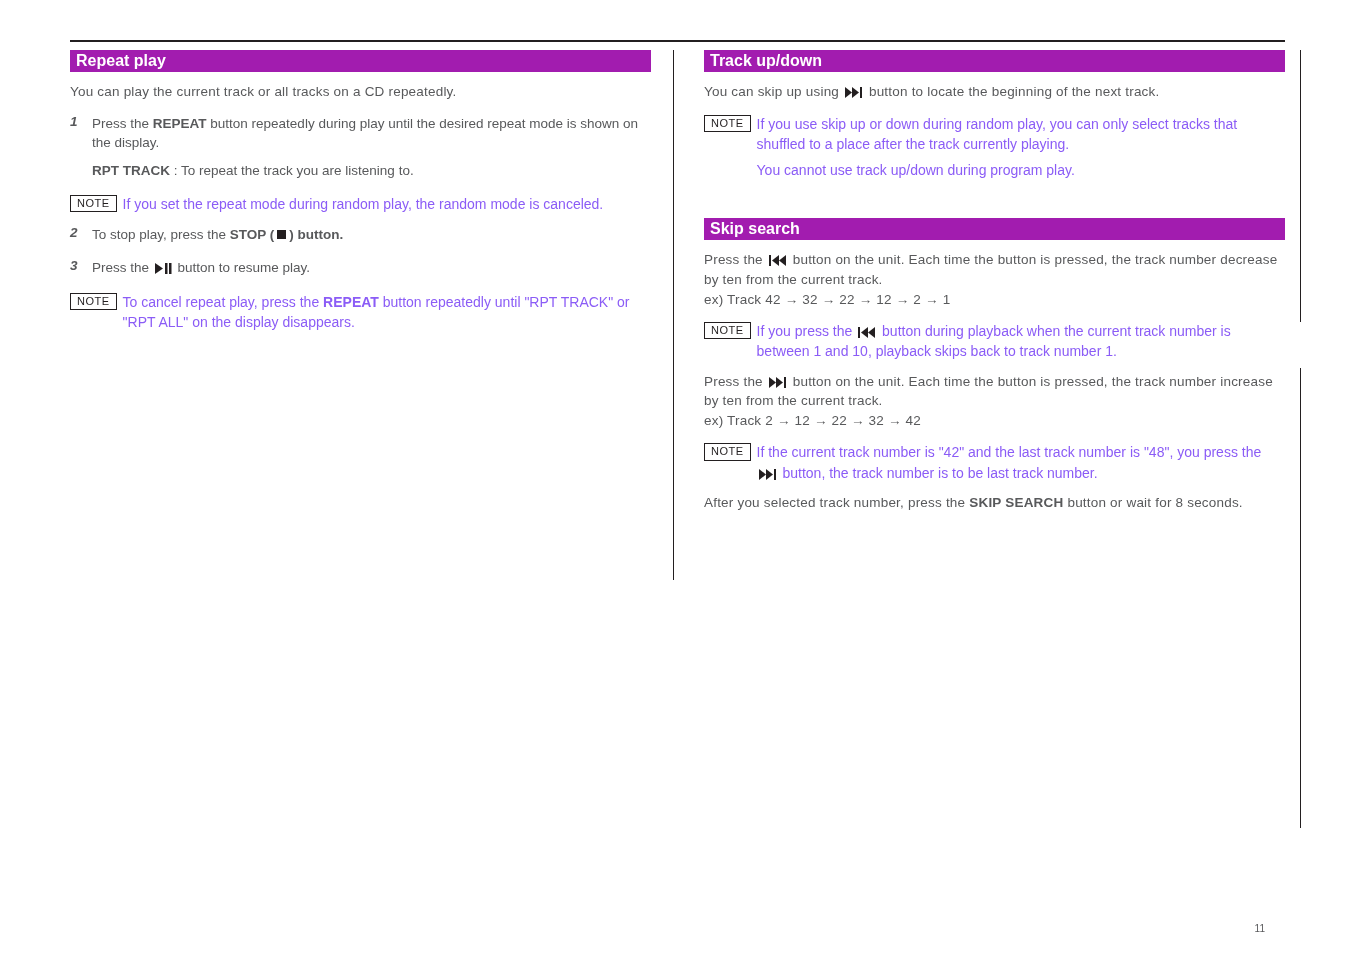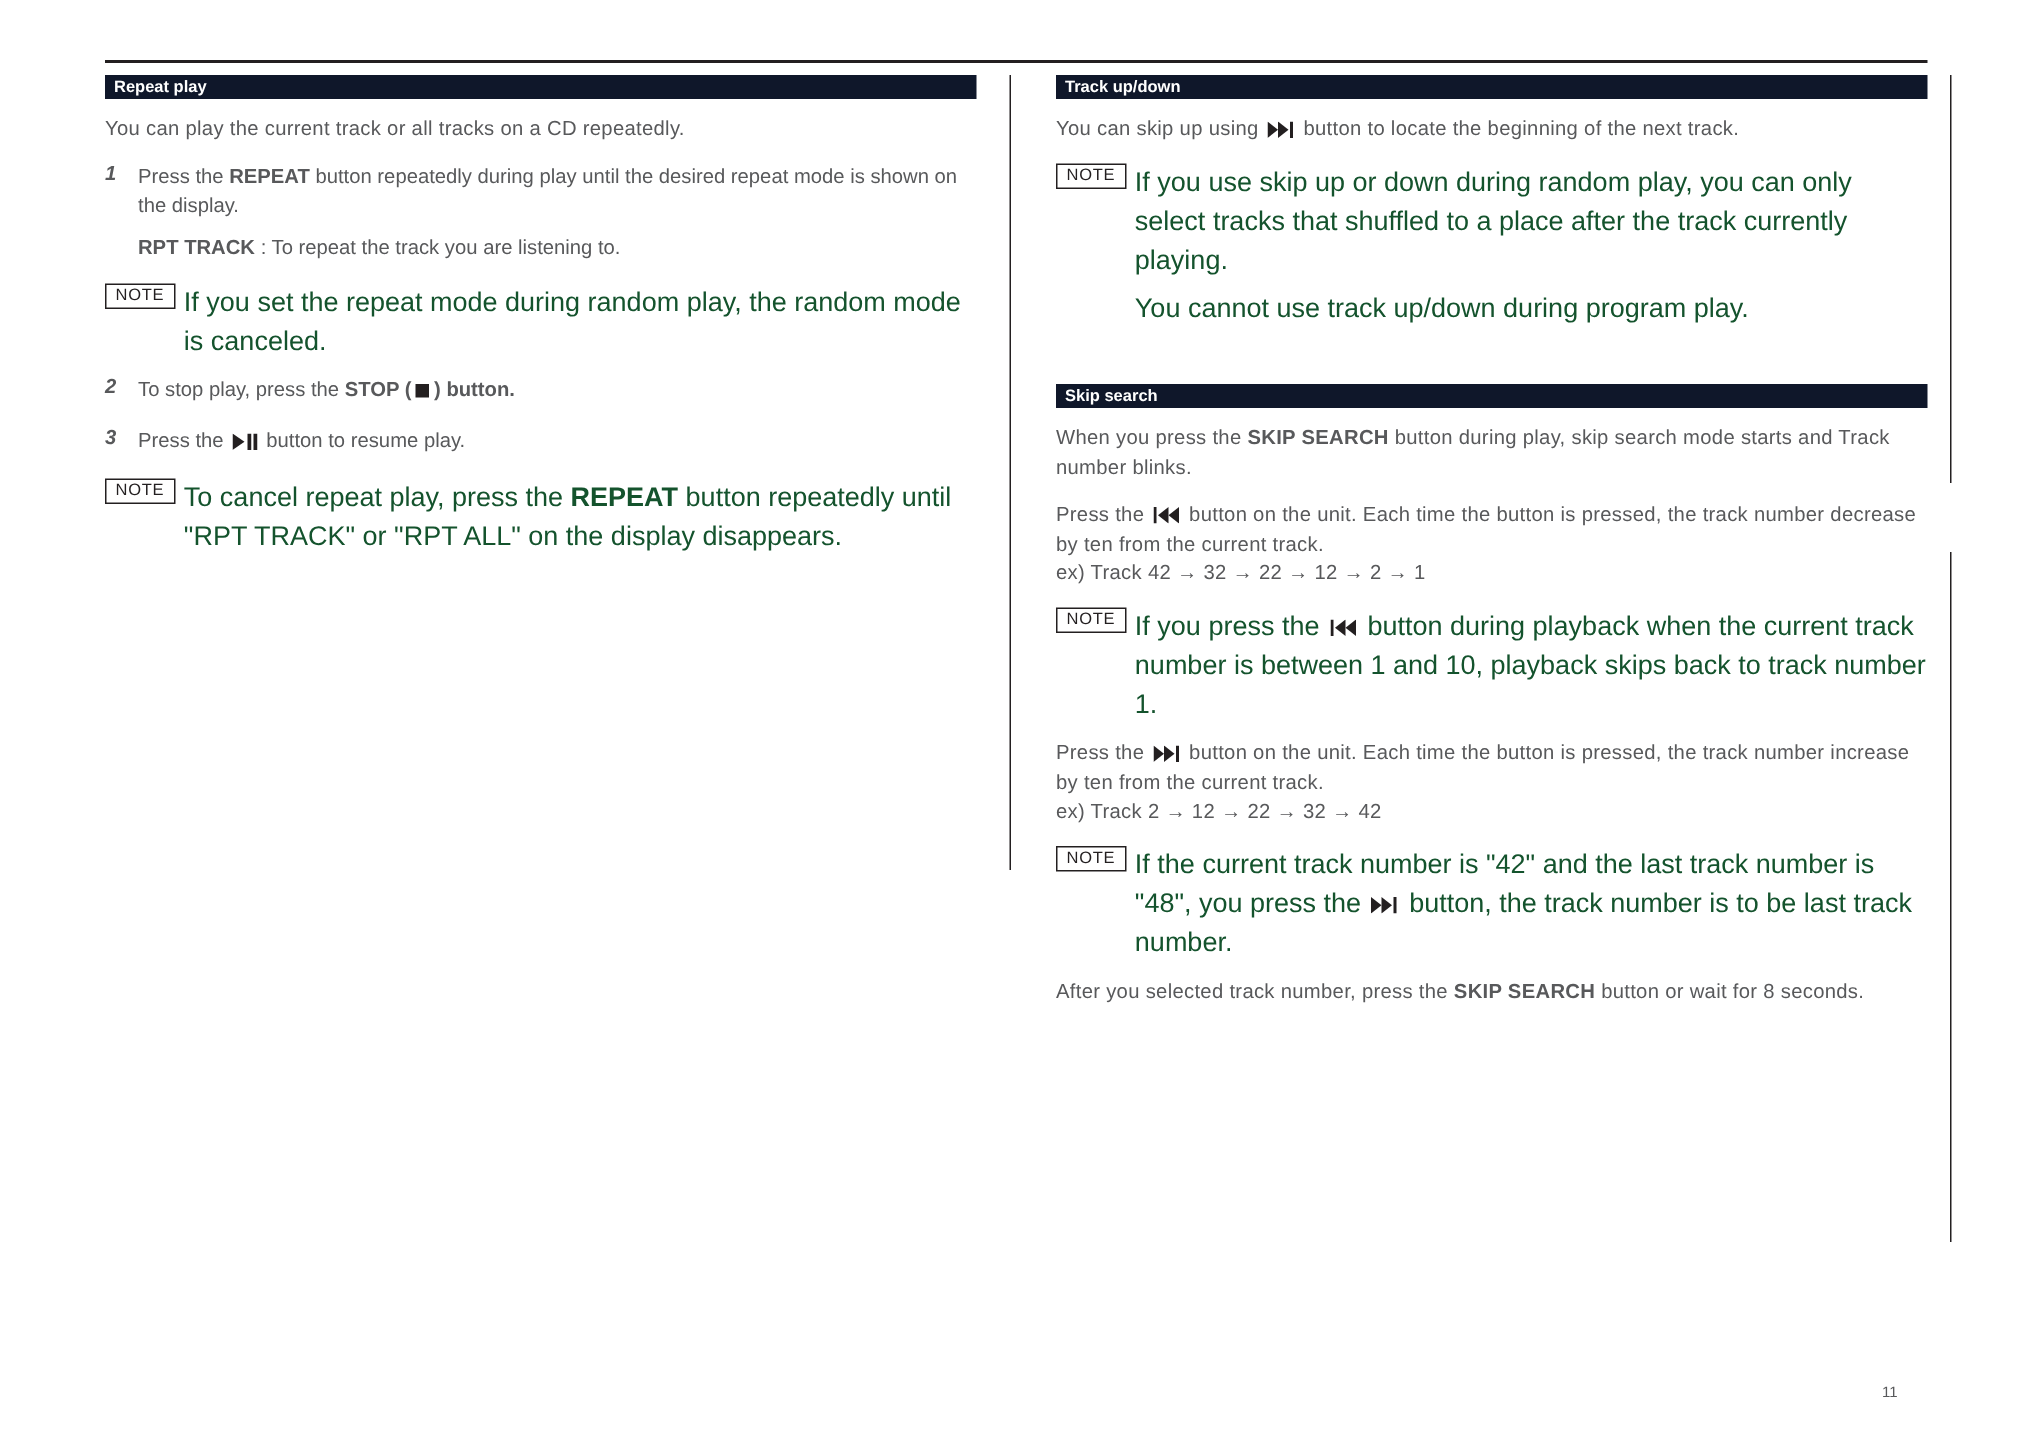--- a/index.html
+++ b/index.html
@@ -2,30 +2,30 @@
 <html><head>
 <meta charset="utf-8">
 <style>
   * { box-sizing: border-box; margin: 0; padding: 0; }
   html, body { width: 1355px; height: 954px; background: #fff; font-family: Arial, Helvetica, sans-serif; color: #231f20; }
   .page { padding: 40px 70px 40px 70px; }
   .top-rule { border-top: 2px solid #231f20; margin-bottom: 8px; }
   .columns { display: flex; gap: 30px; }
   .col { flex: 1; position: relative; }
   .col-left { border-right: 0.5px solid #231f20; padding-right: 22px; height: 530px; }
-  .section-header { background: #0f172a; color: #fff; font-weight: bold; font-size: 11px; padding: 2px 6px; margin-bottom: 10px; }
+  .section-header { background: #a21caf; color: #fff; font-weight: bold; font-size: 16px; padding: 2px 6px; margin-bottom: 10px; }
   .body-text { font-size: 13.5px; line-height: 1.45; color: #58595b; margin-bottom: 12px; letter-spacing: 0.2px; }
   .steps { font-size: 13.5px; color: #58595b; }
   .step-row { display: flex; align-items: flex-start; margin-bottom: 14px; }
   .step-num { width: 22px; font-weight: bold; flex-shrink: 0; font-style: italic; }
   .step-text { flex: 1; line-height: 1.45; }
   .note-box { border: 1.2px solid #231f20; font-size: 11px; padding: 1px 6px; margin-right: 6px; display: inline-block; line-height: 1.2; vertical-align: middle; letter-spacing: 0.5px; }
   .note-block { display: flex; align-items: flex-start; margin-top: 4px; margin-bottom: 10px; }
   .note-block .note-box { margin-top: 1px; }
-  .note-block .note-text { flex: 1; font-size: 18px; line-height: 1.45; color: #14532d; }
+  .note-block .note-text { flex: 1; font-size: 14px; line-height: 1.45; color: #8b5cf6; }
   .icon-svg { display: inline-block; vertical-align: middle; margin: 0 2px; }
   .bold { font-weight: bold; }
   .right-rule { position: absolute; top: 0; right: -16px; width: 1px; background: #231f20; }
   .r-rule-a { height: 272px; top: 0; }
   .r-rule-b { height: 460px; top: 318px; }
   .page-num { position: absolute; bottom: 20px; right: 90px; font-size: 10px; color: #58595b; }
 </style>
 </head>
 <body>
 
@@ -102,23 +102,20 @@
         <div class="note-text">
           <div style="margin-bottom:6px;">If you use skip up or down during random play, you can only select tracks that shuffled to a place after the track currently playing.</div>
           <div>You cannot use track up/down during program play.</div>
         </div>
       </div>
 
       <div style="height:28px"></div>
 
       <div class="section-header">Skip search</div>
 
-      <div class="body-text">
-        <span>When you press the </span><span class="bold">SKIP SEARCH</span><span> button during play, skip search mode starts and Track number blinks.</span>
-      </div>
 
       <div class="body-text">
         <span>Press the </span><svg class="icon-svg" width="18" height="11" viewBox="0 0 18 11">
             <rect x="0" y="0" width="2" height="11" fill="#231f20"></rect>
             <polygon points="10,0 3,5.5 10,11" fill="#231f20"></polygon>
             <polygon points="17,0 10,5.5 17,11" fill="#231f20"></polygon>
           </svg><span> button on the unit. Each time the button is pressed, the track number decrease by ten from the current track.</span>
         <div>ex) Track 42 → 32 → 22 → 12 → 2 → 1</div>
       </div>
 

